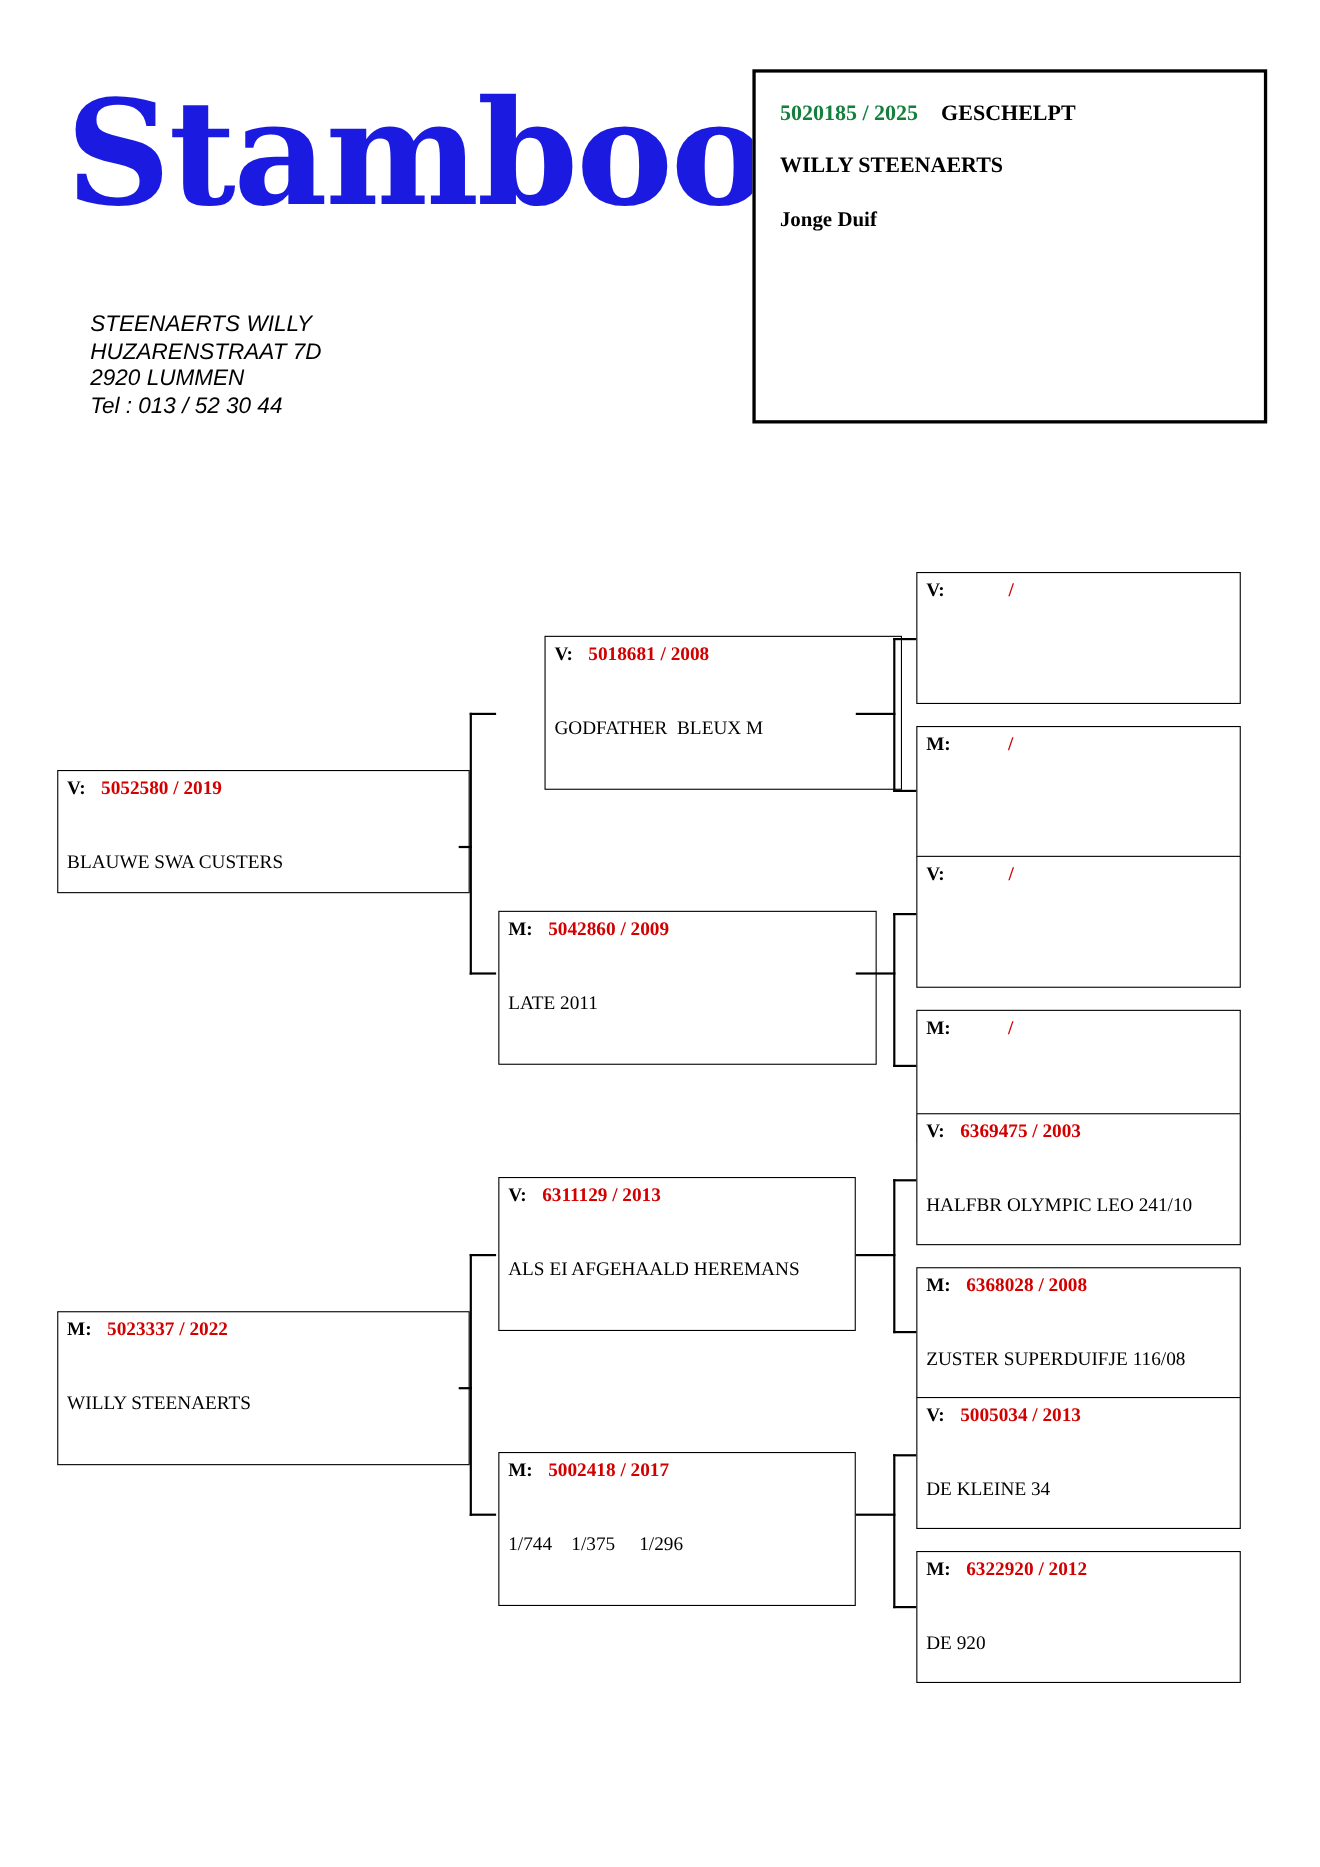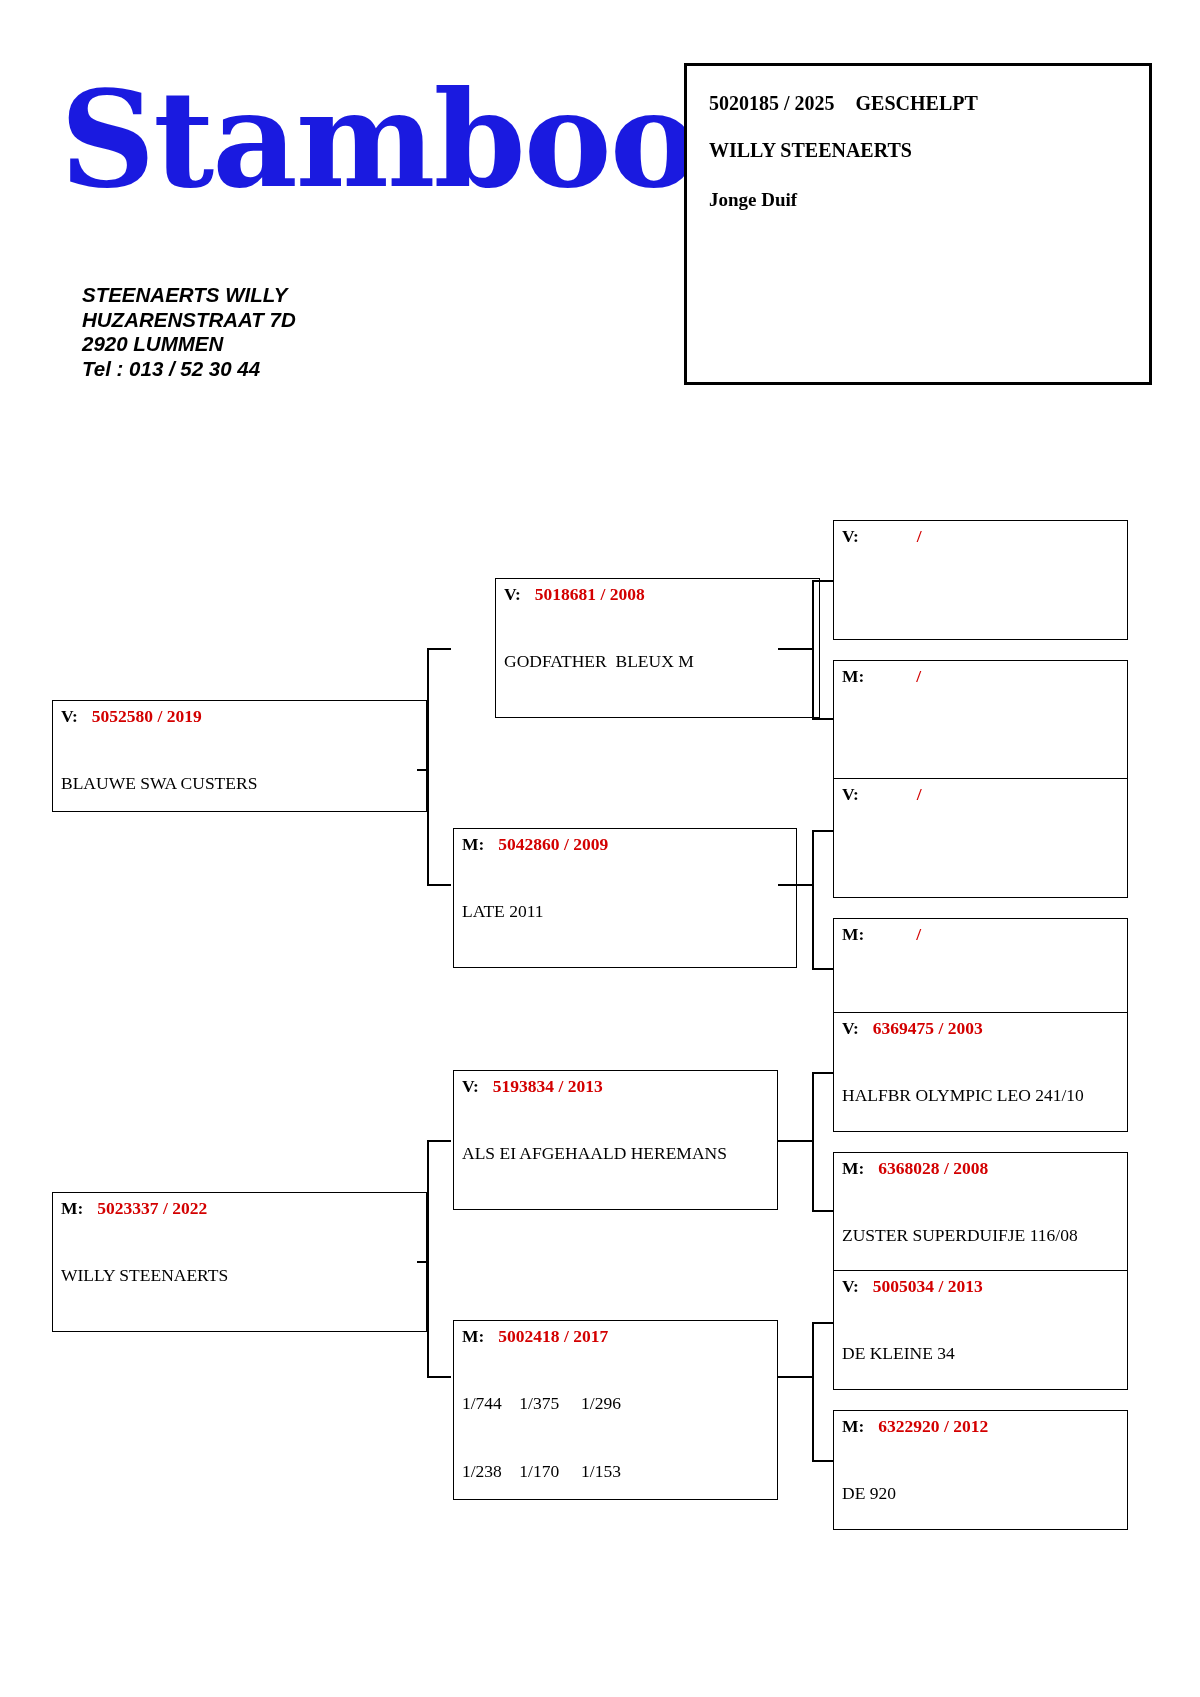--- a/index.html
+++ b/index.html
@@ -37,21 +37,21 @@
     letter-spacing: -2px;
     white-space: nowrap;
   }
 
   .address {
     position: absolute;
     left: 82px;
     top: 283px;
     font-family: "Liberation Sans", sans-serif;
     font-style: italic;
-    font-weight: bold;
+    font-weight: normal;
     font-size: 20.5px;
     line-height: 24.5px;
     color: #000;
   }
   .address div { white-space: nowrap; }
 
   .header-box {
     position: absolute;
     left: 684px;
     top: 63px;
@@ -62,21 +62,21 @@
     background: #fff;
   }
   .hb-line1 {
     position: absolute;
     left: 22px;
     top: 26px;
     font-size: 20px;
     font-weight: bold;
     white-space: nowrap;
   }
-  .hb-line1 .ring { color: #000000; }
+  .hb-line1 .ring { color: #15803d; }
   .hb-line1 .kind { color: #000; margin-left: 21px; }
   .hb-line2 {
     position: absolute;
     left: 22px;
     top: 73px;
     font-size: 20px;
     font-weight: bold;
     white-space: nowrap;
   }
   .hb-line3 {
@@ -226,31 +226,31 @@
     </div>
   </div>
 
   <div class="connector" style="left:427px; top:1140px; width:22px; height:238px; border-width:0 0 0 2px;"></div>
   <div class="connector" style="left:427px; top:1140px; width:24px; height:2px; border-width:2px 0 0 0;"></div>
   <div class="connector" style="left:427px; top:1376px; width:24px; height:2px; border-width:2px 0 0 0;"></div>
   <div class="connector" style="left:417px; top:1261px; width:12px; height:2px; border-width:2px 0 0 0;"></div>
 
   <div class="box" style="left:453px; top:1070px; width:325px; height:140px;">
     <div class="hdr">
-      <span class="lab">V:</span><span class="ring">5193834 / 2013</span>
+      <span class="lab">V:</span><span class="ring">6311129 / 2013</span>
     </div>
     <div class="body">
       <div>ALS EI AFGEHAALD HEREMANS</div>
       <div>KLEINZOON OLYMPIADE X KIM</div>
       
       
     </div>
   </div>
 
-  <div class="box" style="left:453px; top:1320px; width:325px; height:180px;">
+  <div class="box" style="left:453px; top:1320px; width:325px; height:140px;">
     <div class="hdr">
       <span class="lab">M:</span><span class="ring">5002418 / 2017</span>
     </div>
     <div class="body">
       <div>1/744    1/375     1/296</div>
       <div>1/238    1/170     1/153</div>
       
       
     </div>
   </div>

